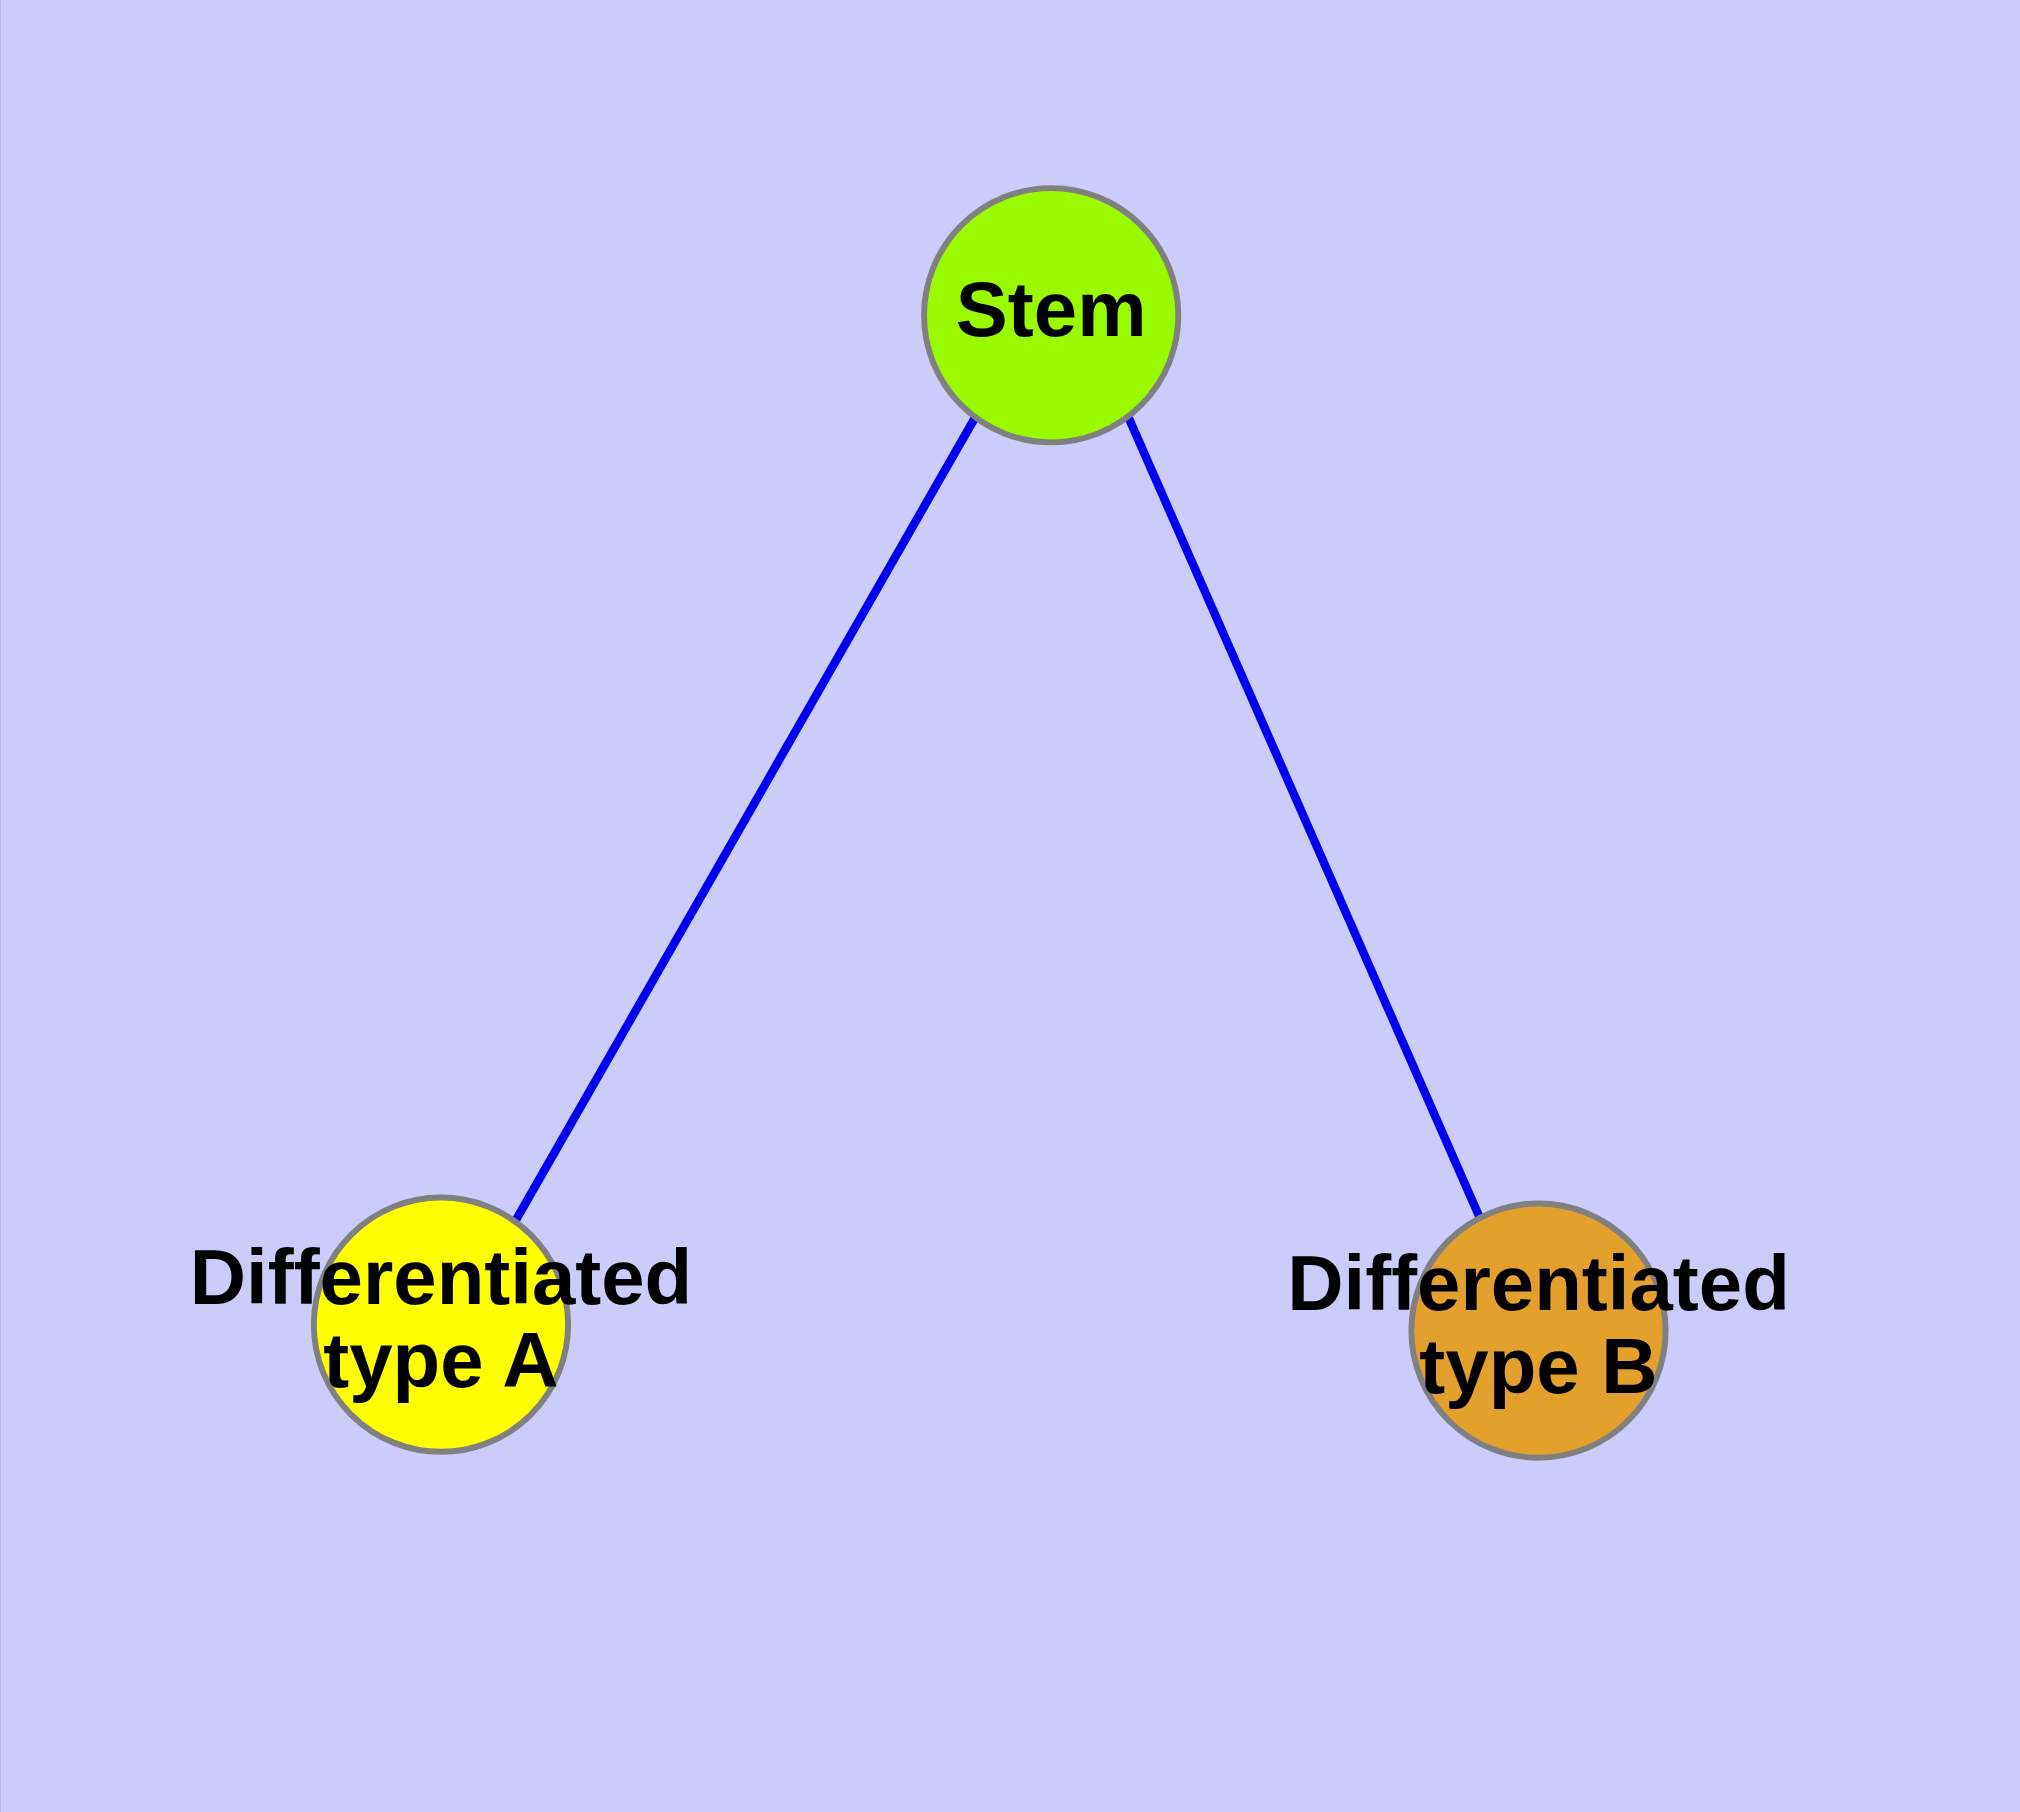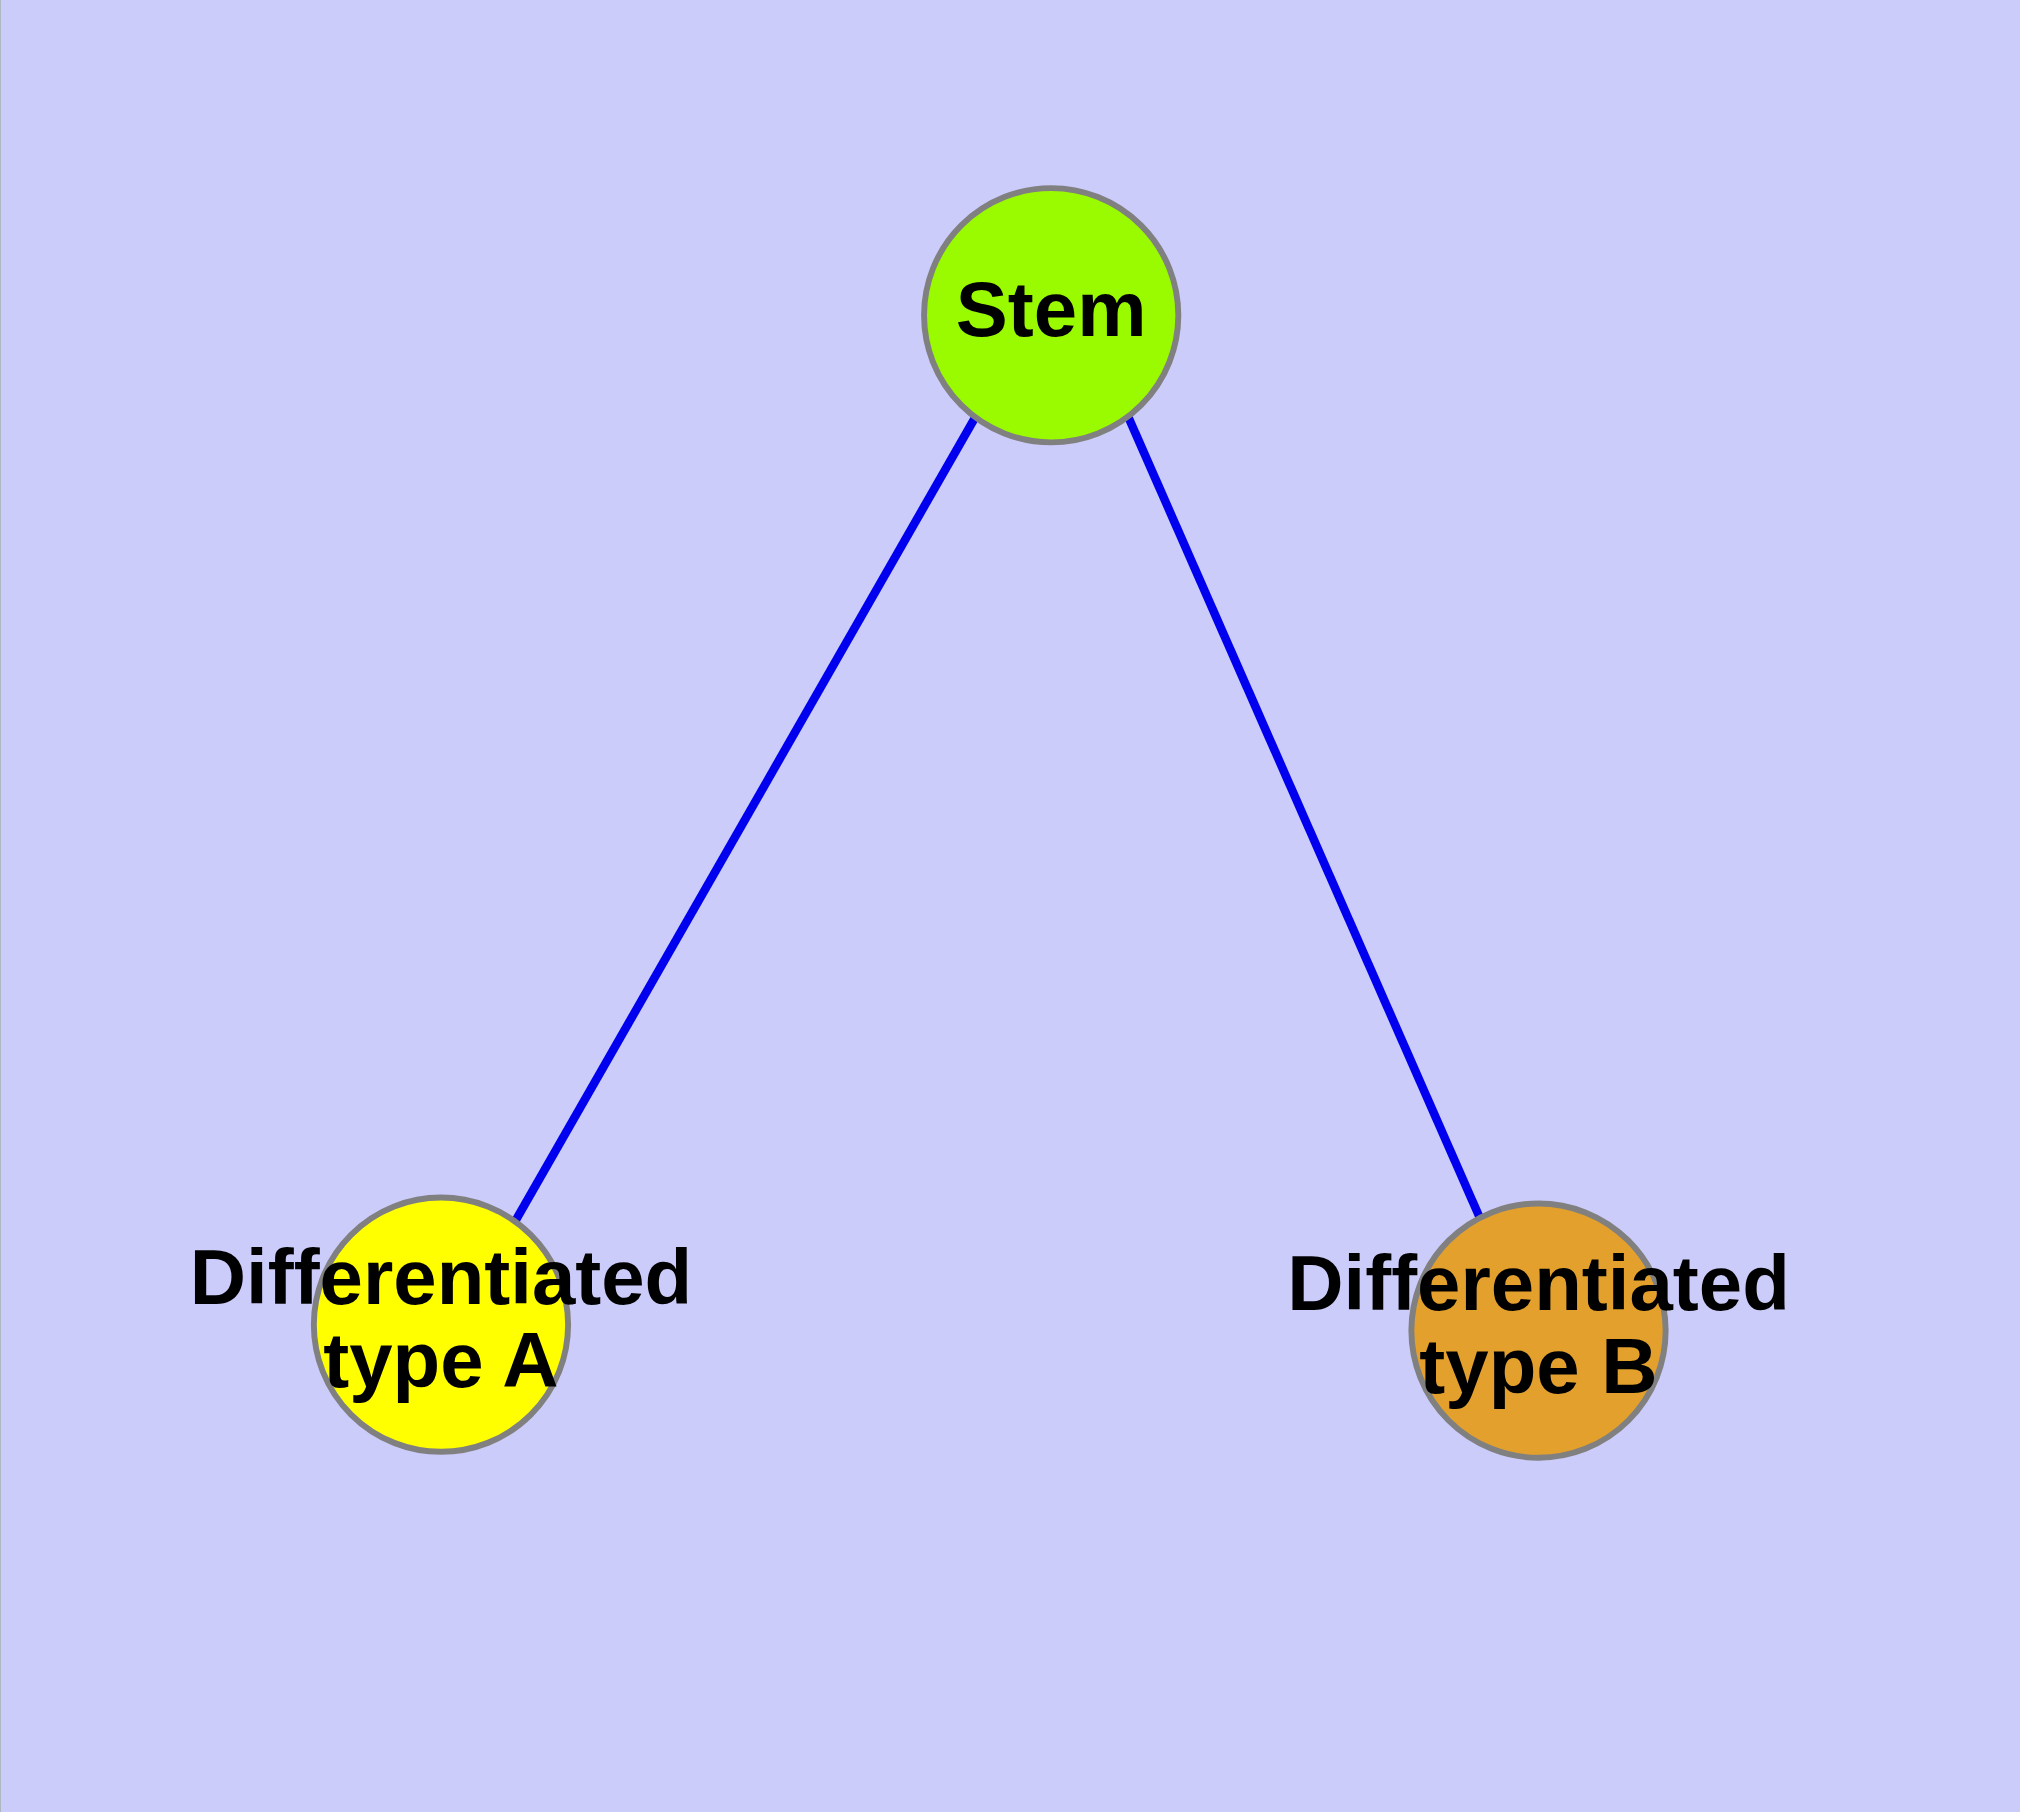--- a/index.html
+++ b/index.html
@@ -27,21 +27,21 @@
     font-family: "Liberation Sans", sans-serif;
     font-weight: bold;
     fill: #000000;
     text-anchor: middle;
     dominant-baseline: middle;
   }
 </style>
 </head>
 <body style="background: rgb(204, 204, 251);">
 
-<div id="canvas" style="width: 2021px; height: 1812px; background: #4d7c0f;">
+<div id="canvas" style="width: 2021px; height: 1812px; background: #737373;">
   <svg id="graph-svg" viewBox="0 0 2384 2138" style="width: 2021px; height: 1812px;">
 
     <rect id="bg-rect" x="0" y="0" width="2384" height="2138" fill="#ccccfb"></rect>
 
     <g id="edges-layer">
       <line id="edge-0" x1="1150" y1="493" x2="607" y2="1442" stroke="#0000ee" stroke-width="10" stroke-linecap="butt"></line>
       <line id="edge-1" x1="1331" y1="492" x2="1748" y2="1442" stroke="#0000ee" stroke-width="10" stroke-linecap="butt"></line>
     </g>
 
     <g id="nodes-layer">

